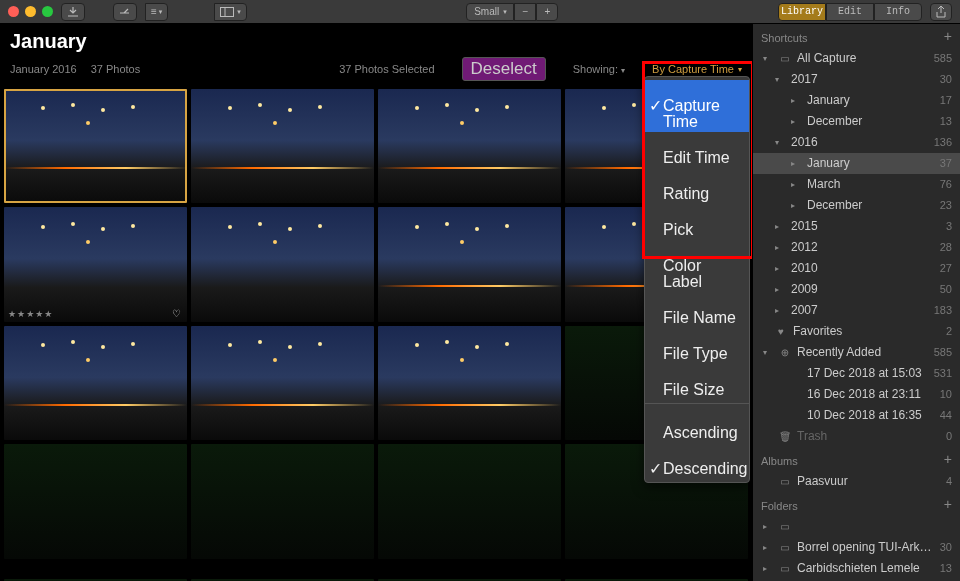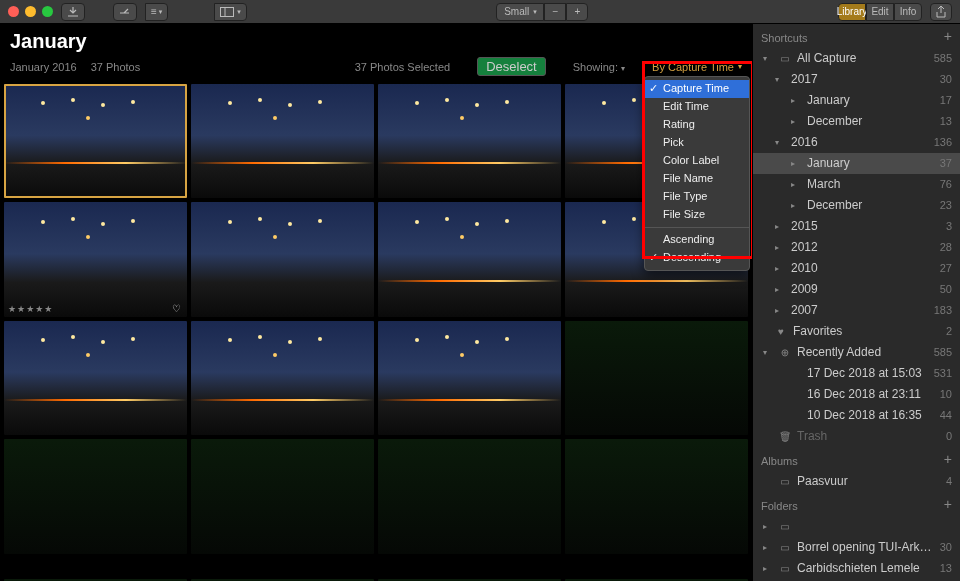--- a/index.html
+++ b/index.html
@@ -11,48 +11,48 @@
 .traffic { display:flex; gap:6px; }
 .dot { width:11px; height:11px; border-radius:50%; }
 .dot.red{background:#ff5f57;} .dot.yellow{background:#febc2e;} .dot.green{background:#28c840;}
 .tb-btn { background:#4a4a4a; border:1px solid #222; border-radius:4px; height:18px; min-width:22px; display:flex; align-items:center; justify-content:center; color:#bbb; font-size:10px; padding:0 5px; }
 .tb-seg { display:flex; }
 .tb-seg .tb-btn{border-radius:0;}
 .tb-seg .tb-btn:first-child{border-radius:4px 0 0 4px;}
 .tb-seg .tb-btn:last-child{border-radius:0 4px 4px 0;}
 .spacer{flex:1;}
 .tabs-right{display:flex;}
-.tabs-right .tb-btn{width:28px;}
+.tabs-right .tb-btn{width:48px;font-family:Liberation Mono, monospace;}
 .tabs-right .tb-btn.active{background:#a47b1b; color:#fff;}
 
 .body { display:flex; flex:1; overflow:hidden; }
 
 
 .main { flex:1; display:flex; flex-direction:column; background:#000; overflow:hidden; position:relative; }
 .hdr { padding:6px 10px 2px; }
 .hdr h1 { color:#fff; font-size:20px; font-weight:600; }
 .subhdr { display:flex; align-items:center; padding:2px 10px 6px; color:#888; font-size:11px; gap:14px; }
 .subhdr .right { margin-left:auto; display:flex; align-items:center; gap:27px; }
-.deselect { background:#15803d; border:1px solid #555; border-radius:3px; padding:1px 8px; color:#ccc; font-size:13px; }
+.deselect { background:#701a75; border:1px solid #555; border-radius:3px; padding:1px 8px; color:#ccc; font-size:17px; }
 .sortbtn { color:#d7a443; font-size:11px; display:flex; align-items:center; gap:4px; }
 .sortbtn .chev{font-size:8px;}
 
 .grid { flex:1; overflow:hidden; display:grid; grid-template-columns:repeat(4,1fr); gap:4px; padding:2px 4px; align-content:start; }
 .thumb { aspect-ratio:16/10; background:linear-gradient(180deg,#1a2850 0%,#2a3a60 45%,#1a1a1a 70%,#0a0a0a 100%); border-radius:1px; position:relative; overflow:hidden; }
 .thumb.sel { outline:2px solid #d7a443; outline-offset:-2px; }
 .thumb.dark { background:linear-gradient(180deg,#0a1a0a 0%,#050805 100%); }
 .thumb.road::after{content:"";position:absolute;left:0;right:0;bottom:30%;height:2px;background:linear-gradient(90deg,transparent,#ff6a00,#ffcc66,transparent);}
 .thumb.lights::before{content:"";position:absolute;top:15%;left:20%;width:4px;height:4px;border-radius:50%;background:#ffe9a0;box-shadow:30px -3px 0 #ffe9a0,60px 2px 0 #ffe9a0,90px -1px 0 #ffe9a0,45px 15px 0 #ffcc66;}
 .thumb .stars{position:absolute;left:4px;bottom:3px;color:#888;font-size:9px;letter-spacing:1px;}
 .thumb .heart{position:absolute;right:6px;bottom:3px;color:#ddd;font-size:10px;}
 .row5 .thumb{aspect-ratio:16/4;}
 
 
 .menu { position:absolute; top:52px; right:2px; width:106px; background:#3a3a3a; border:1px solid #555; border-radius:4px; padding:3px 0; z-index:5; box-shadow:0 4px 12px rgba(0,0,0,.6);}
-.menu .mi { padding:0 8px 2px 18px; color:#eee; font-size:11px; position:relative; line-height:16px;}
+.menu .mi { padding:18px 8px 2px 18px; color:#eee; font-size:16px; position:relative; line-height:16px;}
 .menu .mi.sel { background:#2f6fd9; color:#fff; }
 .menu .mi.chk::before{content:"✓";position:absolute;left:4px;}
 .menu hr{border:none;border-top:1px solid #555;margin:3px 0;}
 .redbox { position:absolute; top:37px; right:-2px; width:112px; height:198px; border:3px solid #ff0000; z-index:6; pointer-events:none;}
 
 
 .sidebar { width:208px; background:#2a2a2a; border-left:1px solid #000; overflow-y:auto; font-size:12px; color:#ccc; }
 .sb-sec { padding:4px 8px; color:#888; font-size:11px; display:flex; align-items:flex-end; }
 .sb-sec .plus{margin-left:auto; color:#888; font-size:14px;}
 .sb-item { display:flex; align-items:center; padding:2px 8px 2px 10px; gap:6px; line-height:17px;}

